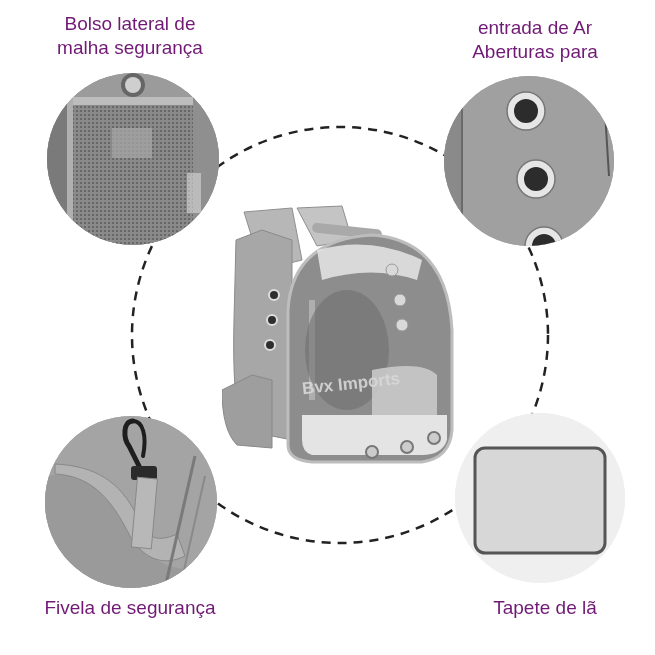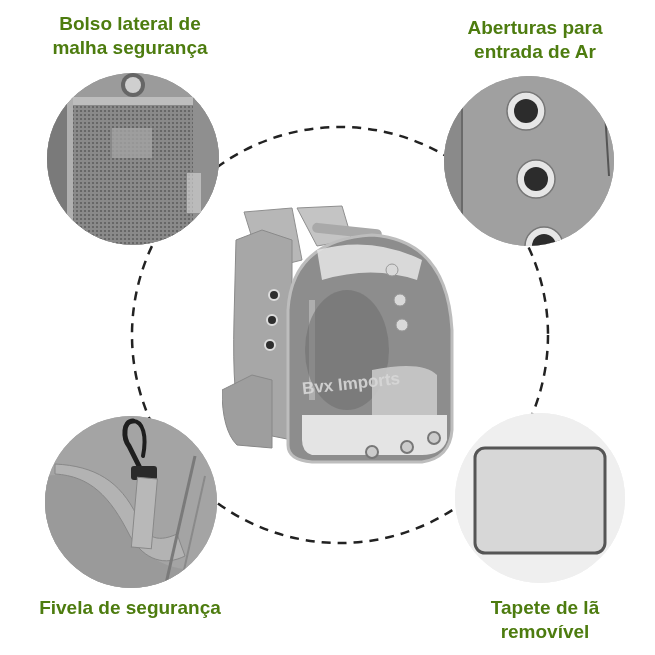--- a/index.html
+++ b/index.html
@@ -1,18 +1,18 @@
 <!DOCTYPE html>
 <html><head>
   <meta charset="utf-8">
   <style>
     html, body { margin: 0; padding: 0; background: #ffffff; }
     body { width: 655px; height: 655px; position: relative; overflow: hidden;
            font-family: "Liberation Sans", "DejaVu Sans", sans-serif; }
-    .label { position: absolute; text-align: center; font-weight: bold; color: #4d7c0f;
+    .label { position: absolute; text-align: center; font-weight: normal; color: #701a75;
              font-size: 19px; line-height: 24px; white-space: nowrap; }
     #lbl-tl { left: 20px; top: 12px; width: 220px; }
     #lbl-tr { left: 430px; top: 16px; width: 210px; }
     #lbl-bl { left: 10px; top: 596px; width: 240px; text-align: center; }
     #lbl-br { left: 445px; top: 596px; width: 200px; text-align: center; }
 
     .detail { position: absolute; border-radius: 50%; overflow: hidden; }
     #d-tl { left: 47px; top: 73px; width: 172px; height: 172px; background: #8d8d8d; }
     #d-tr { left: 444px; top: 76px; width: 170px; height: 170px; background: #9a9a9a; }
     #d-bl { left: 45px; top: 416px; width: 172px; height: 172px; background: #a1a1a1; }
@@ -119,24 +119,23 @@
   <circle cx="212" cy="238" r="6" fill="#ccc" stroke="#777" stroke-width="2"></circle>
   <text x="80" y="190" fill="#d8d8d8" font-size="17" font-weight="bold" font-family="Liberation Sans, sans-serif" transform="rotate(-6 120 185)" opacity="0.9">Bvx Imports</text>
 </svg>
 
 <div class="label" id="lbl-tl">
   <div>Bolso lateral de</div>
   <div>malha segurança</div>
 </div>
 
 <div class="label" id="lbl-tr">
+  <div>entrada de Ar</div>
   <div>Aberturas para</div>
-  <div>entrada de Ar</div>
 </div>
 
 <div class="label" id="lbl-bl">
   <div>Fivela de segurança</div>
 </div>
 
 <div class="label" id="lbl-br">
   <div>Tapete de lã</div>
-  <div>removível</div>
 </div>
 
 </body></html>

